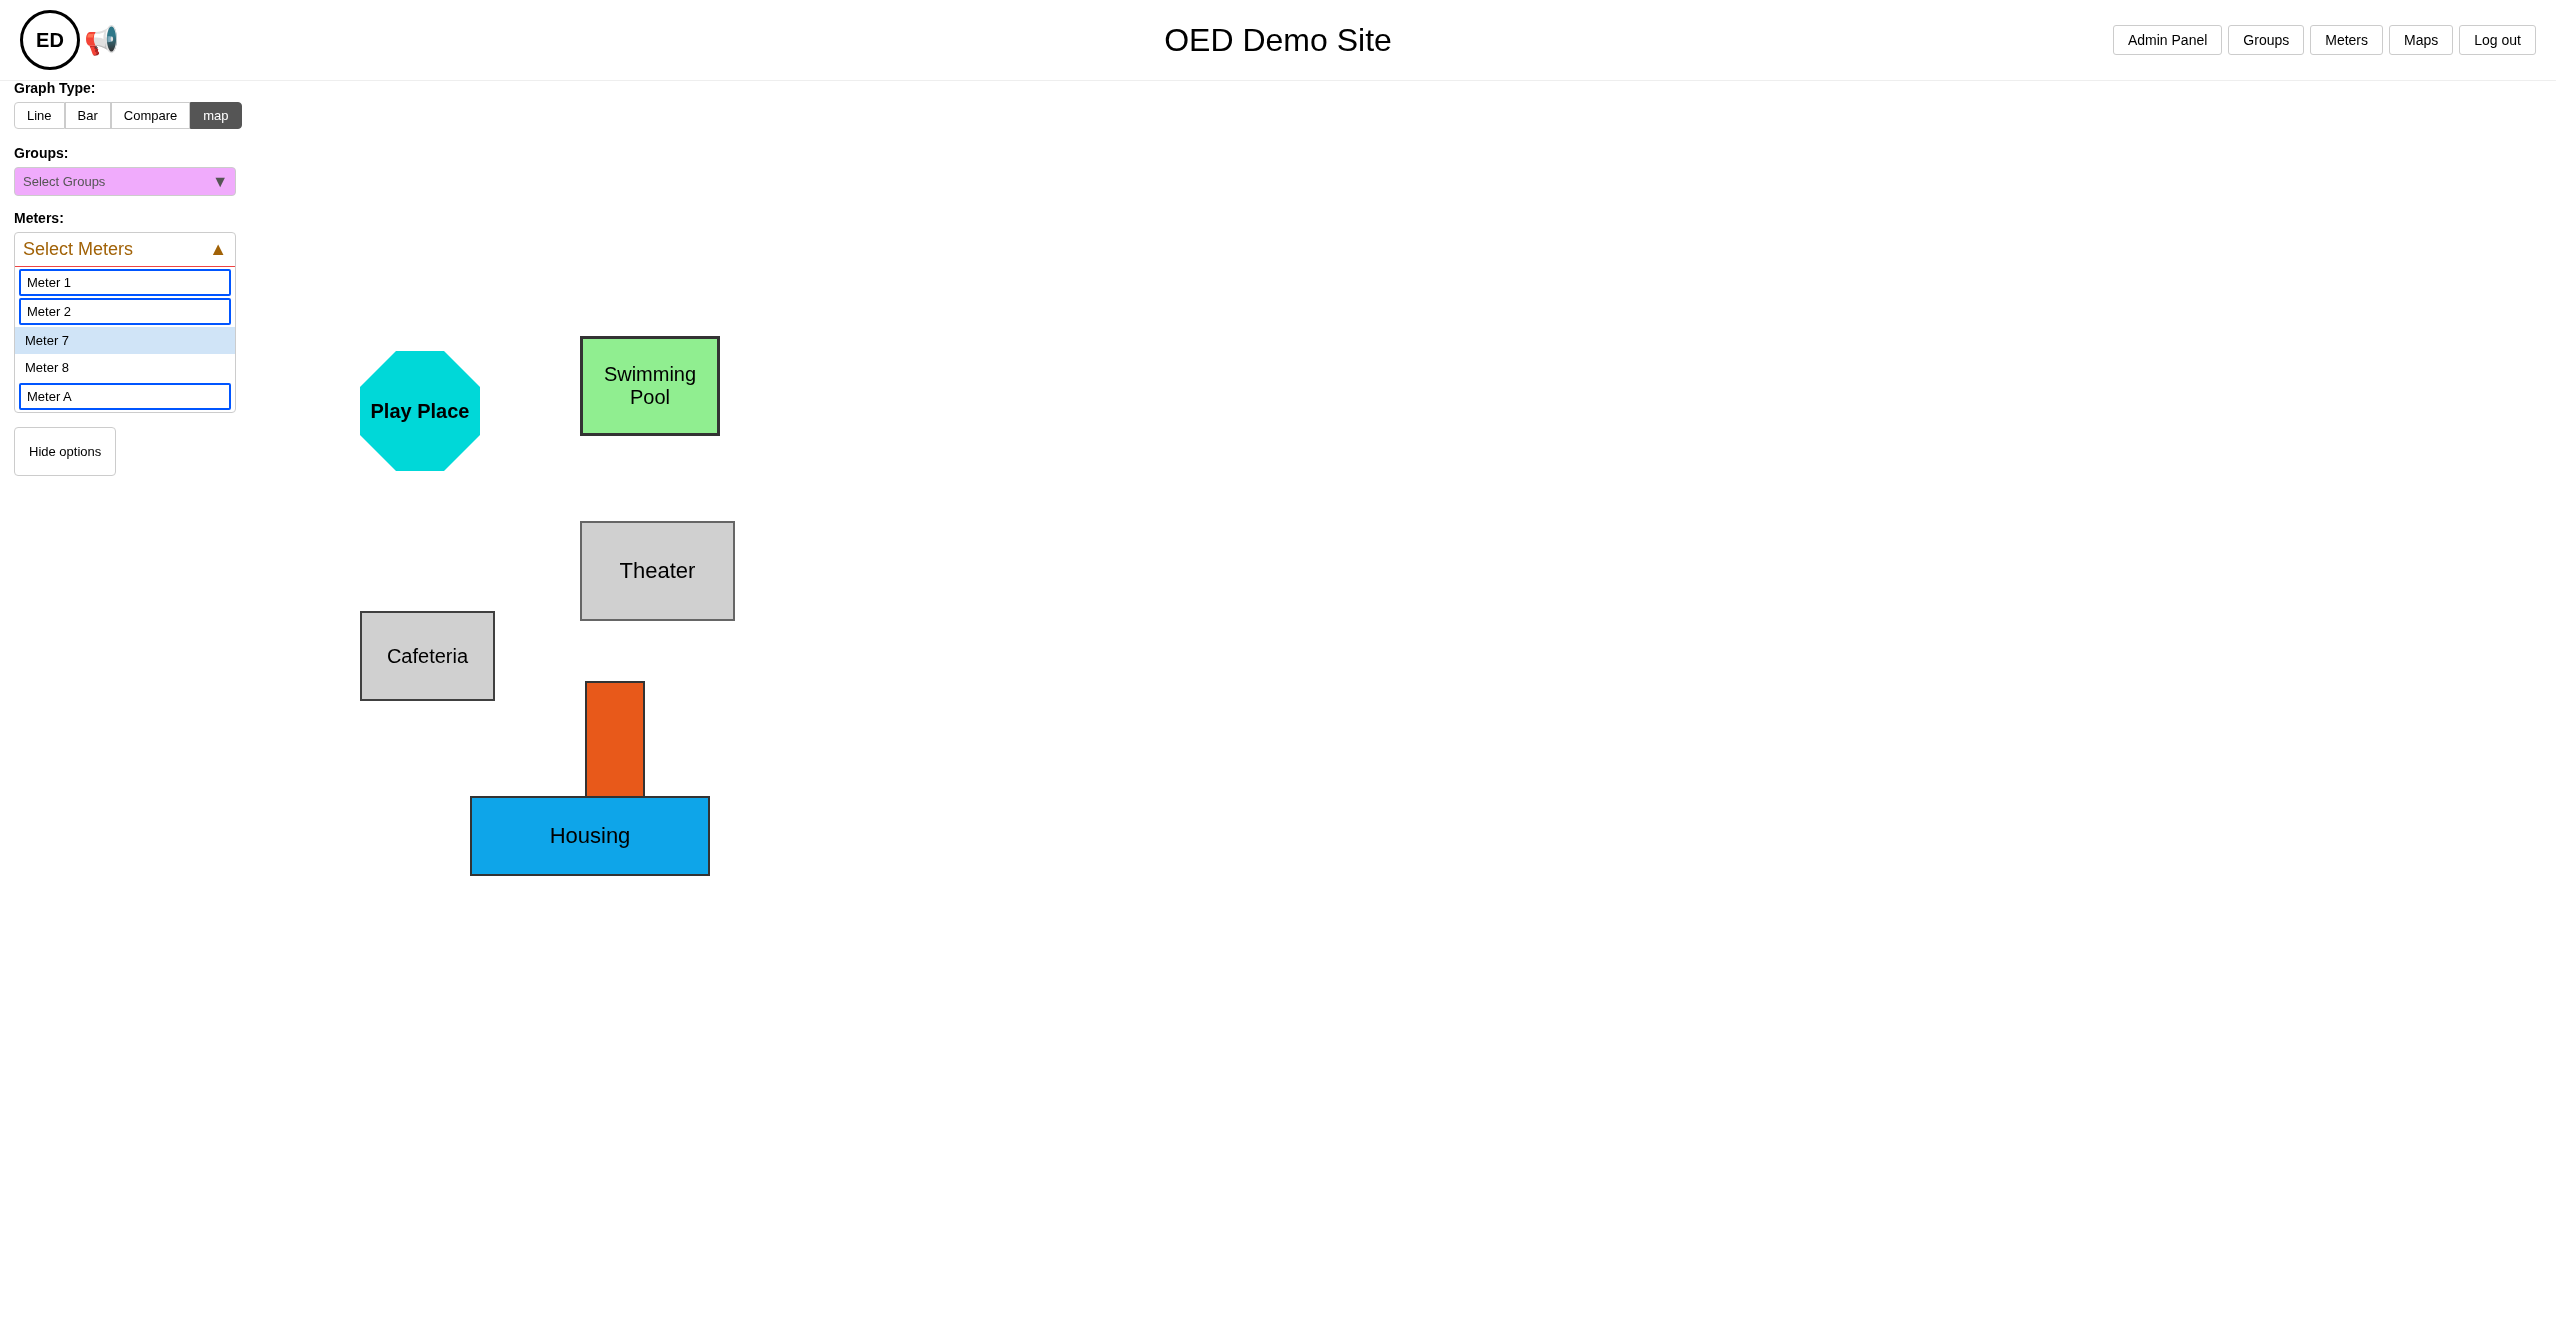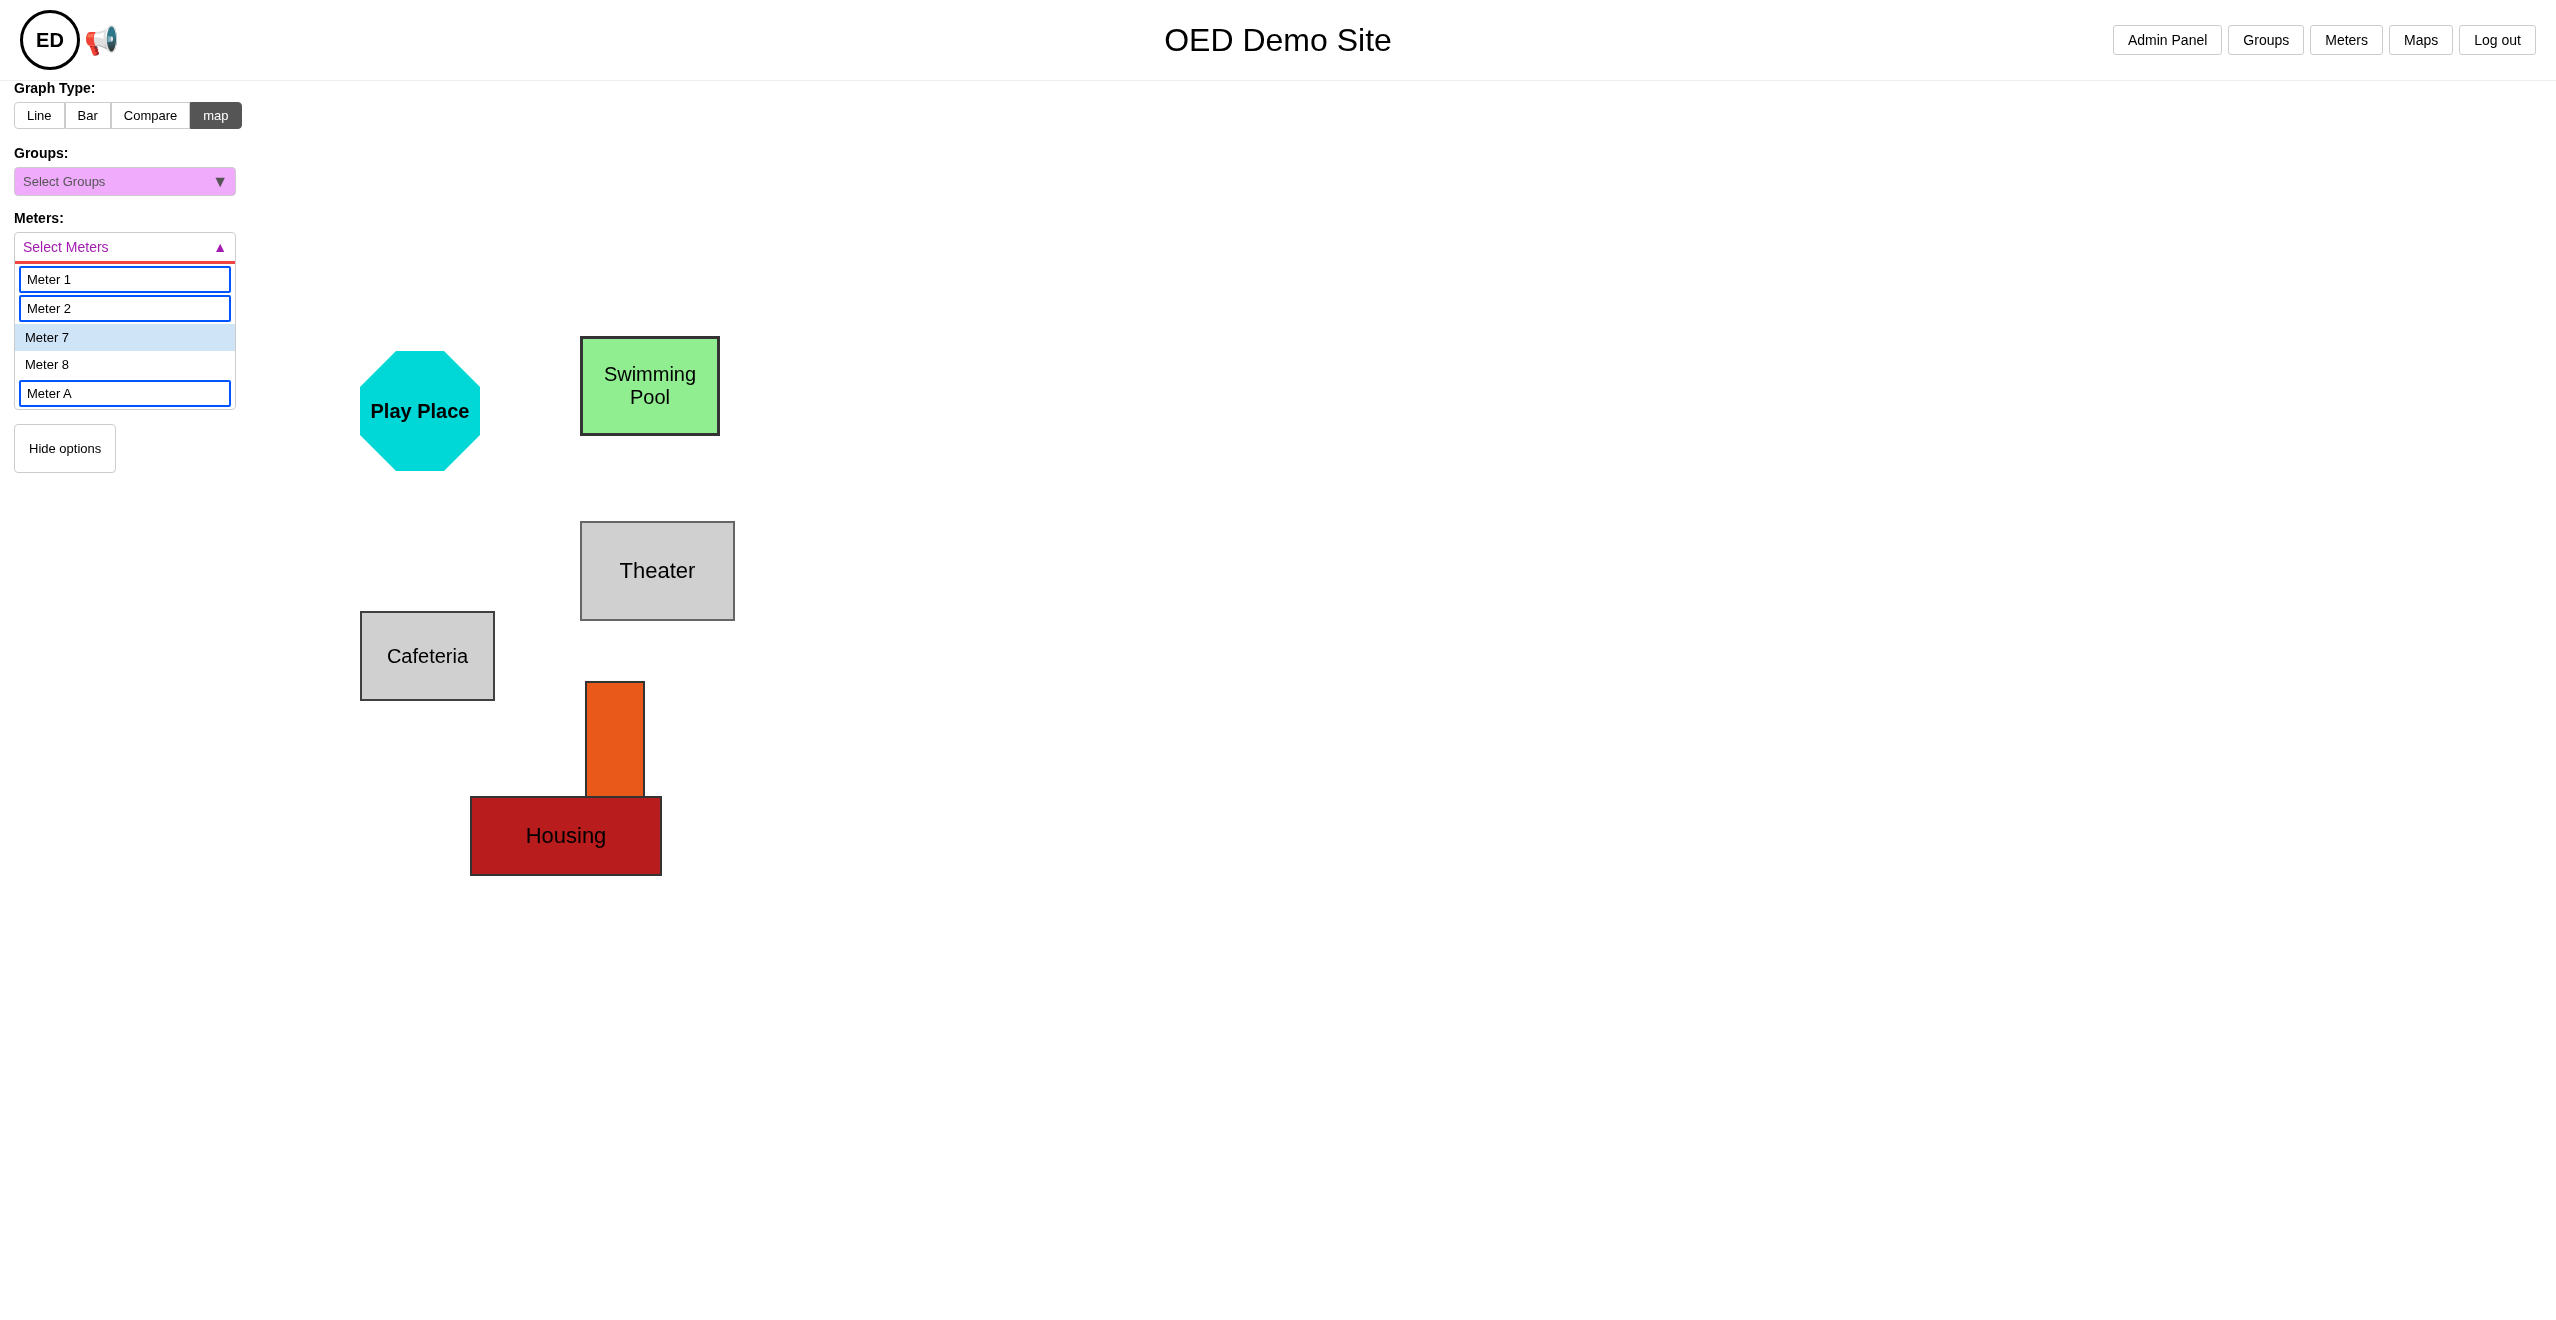--- a/index.html
+++ b/index.html
@@ -118,24 +118,24 @@
     .meters-dropdown {
       border: 1px solid #ccc;
       border-radius: 4px;
       background: #fff;
     }
     .meters-header {
       display: flex;
       justify-content: space-between;
       align-items: center;
       padding: 6px 8px;
-      font-size: 14px;
-      color: #a21caf;
-      cursor: pointer;
-      border-bottom: 3px solid #ef4444;
+      font-size: 18px;
+      color: #a16207;
+      cursor: pointer;
+      border-bottom: 1px solid #ef4444;
     }
     .meter-option {
       padding: 6px 10px;
       font-size: 13px;
       cursor: pointer;
     }
     .meter-option.highlighted { background: #d0e4f7; }
     .meter-option.selected {
       border: 2px solid #0055ff;
       margin: 2px 4px;
@@ -231,23 +231,23 @@
       position: absolute;
       width: 60px;
       height: 140px;
       background: #e8591a;
       border: 2px solid #333;
       left: 115px;
       top: 0;
     }
     .housing-bottom {
       position: absolute;
-      width: 192px;
+      width: 240px;
       height: 80px;
-      background: #b91c1c;
+      background: #0ea5e9;
       border: 2px solid #333;
       left: 0;
       top: 115px;
       display: flex;
       align-items: center;
       justify-content: center;
       font-size: 22px;
     }
   </style>
 </head>

